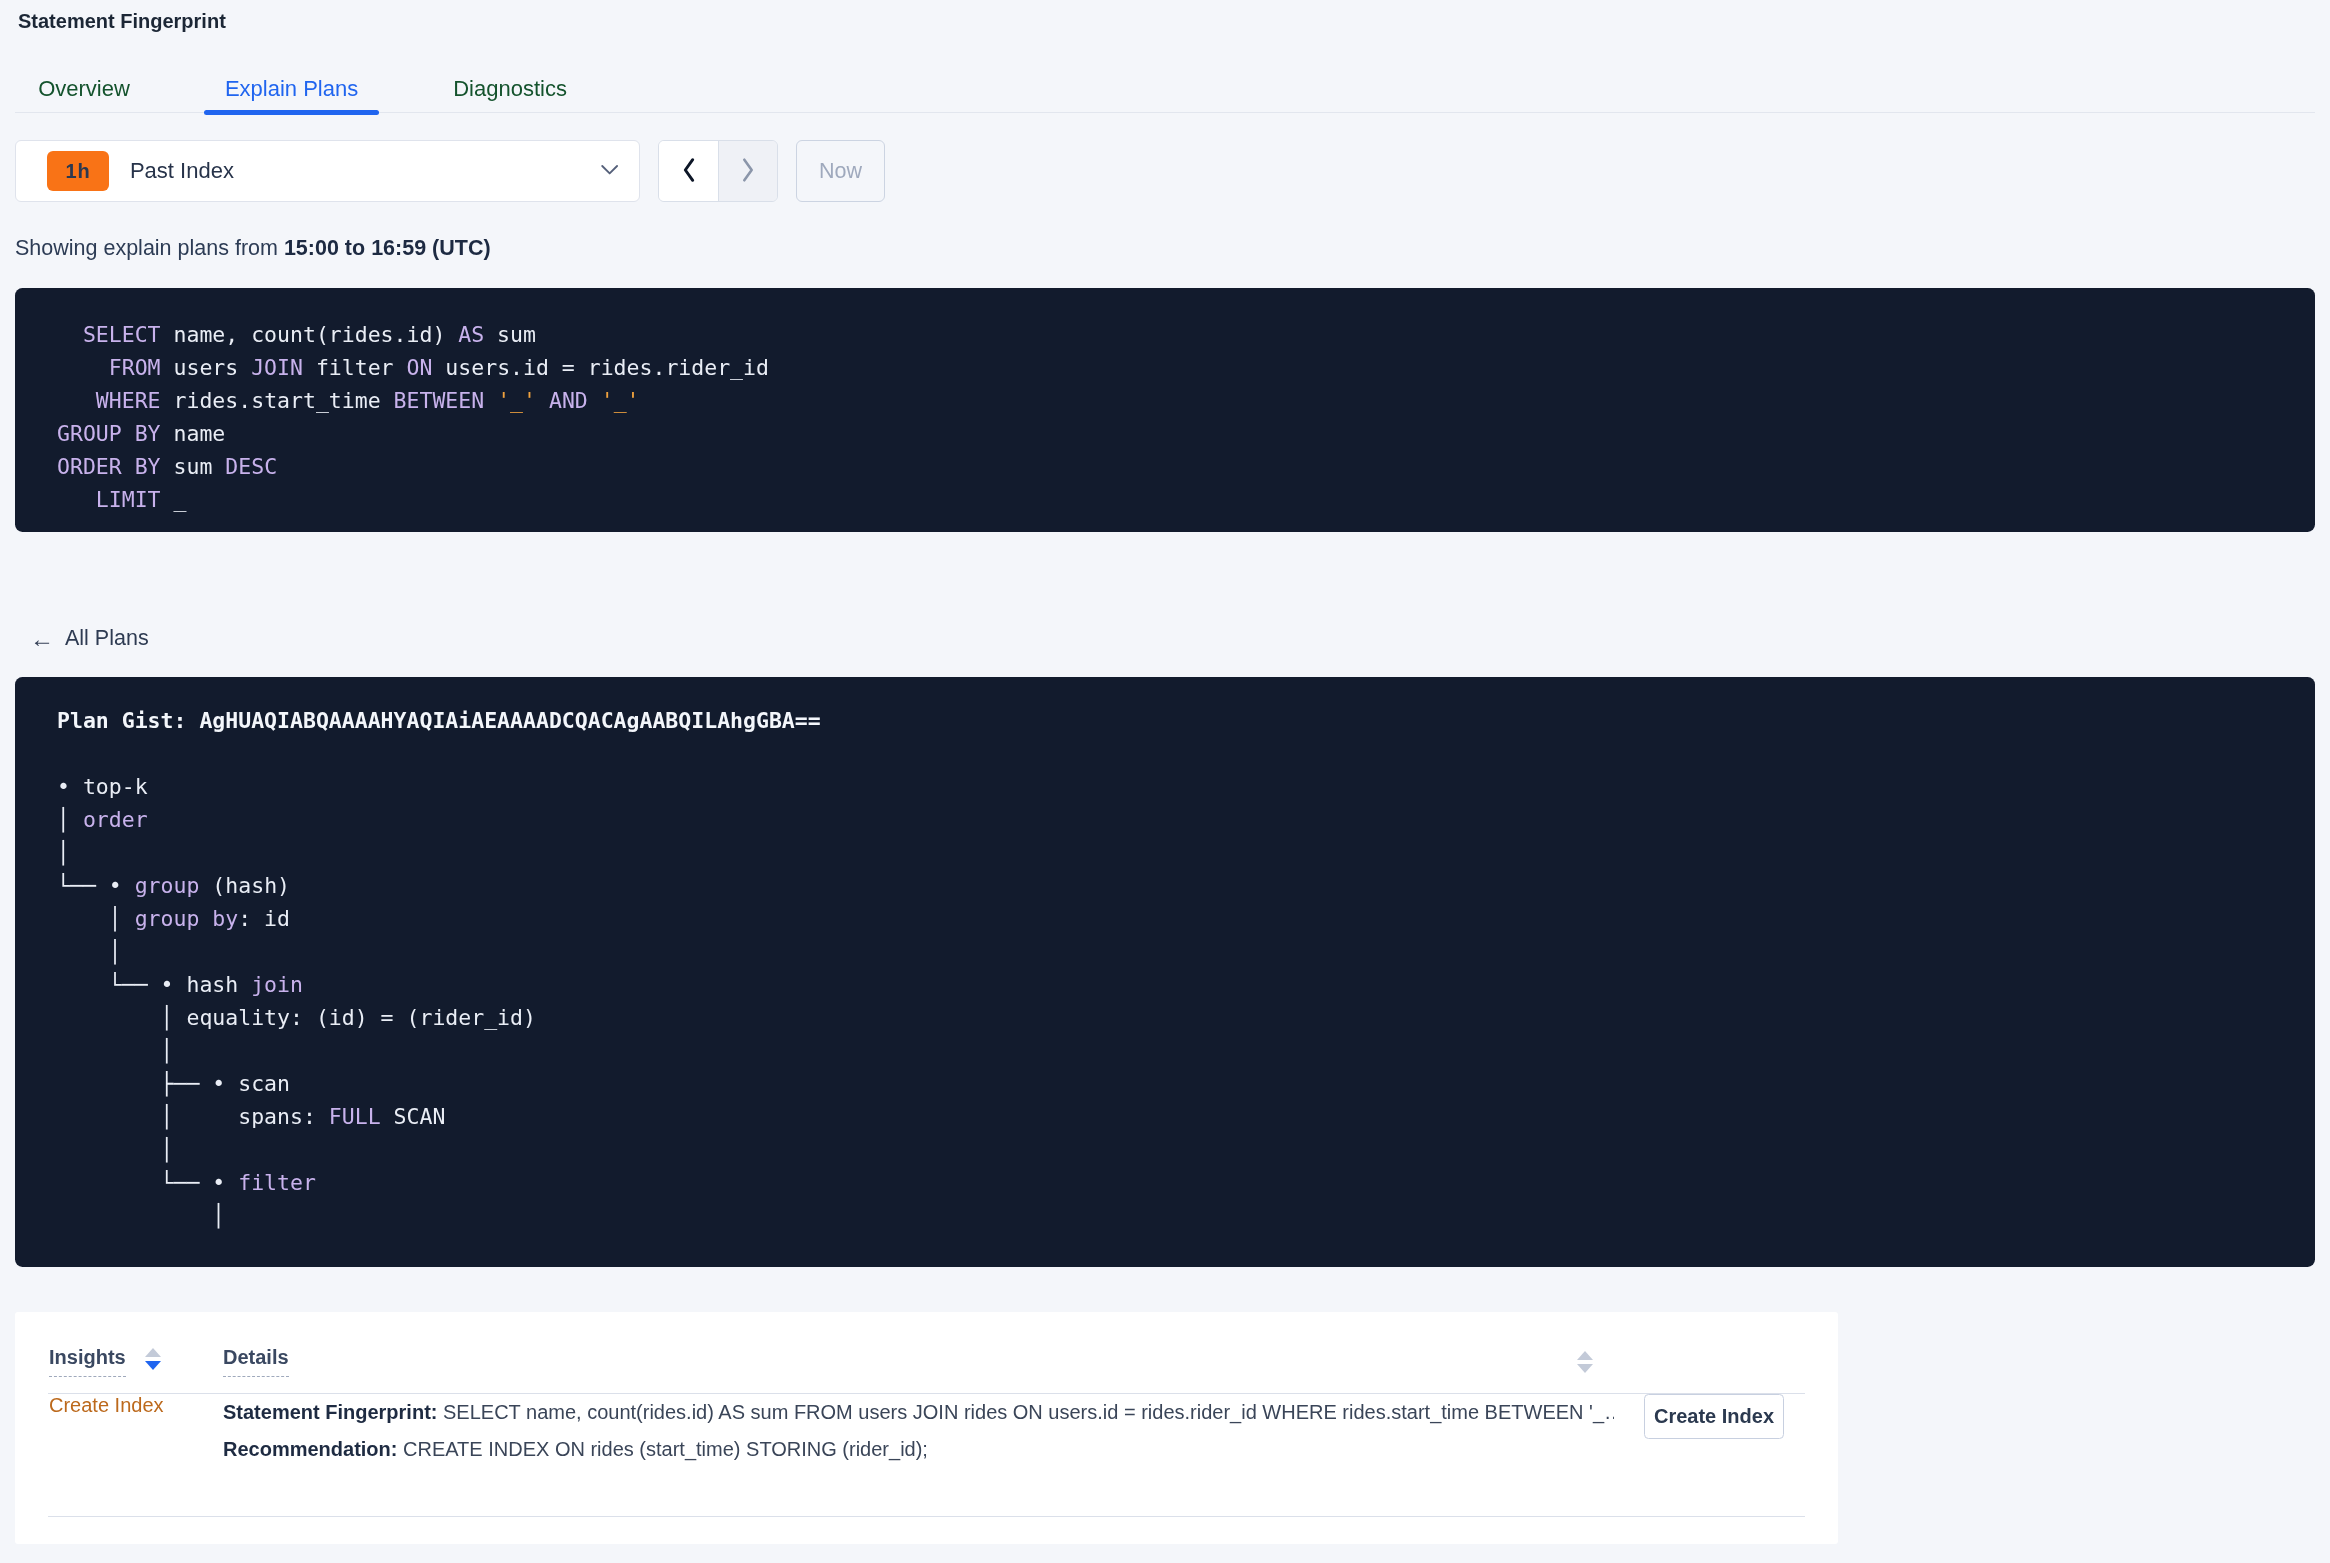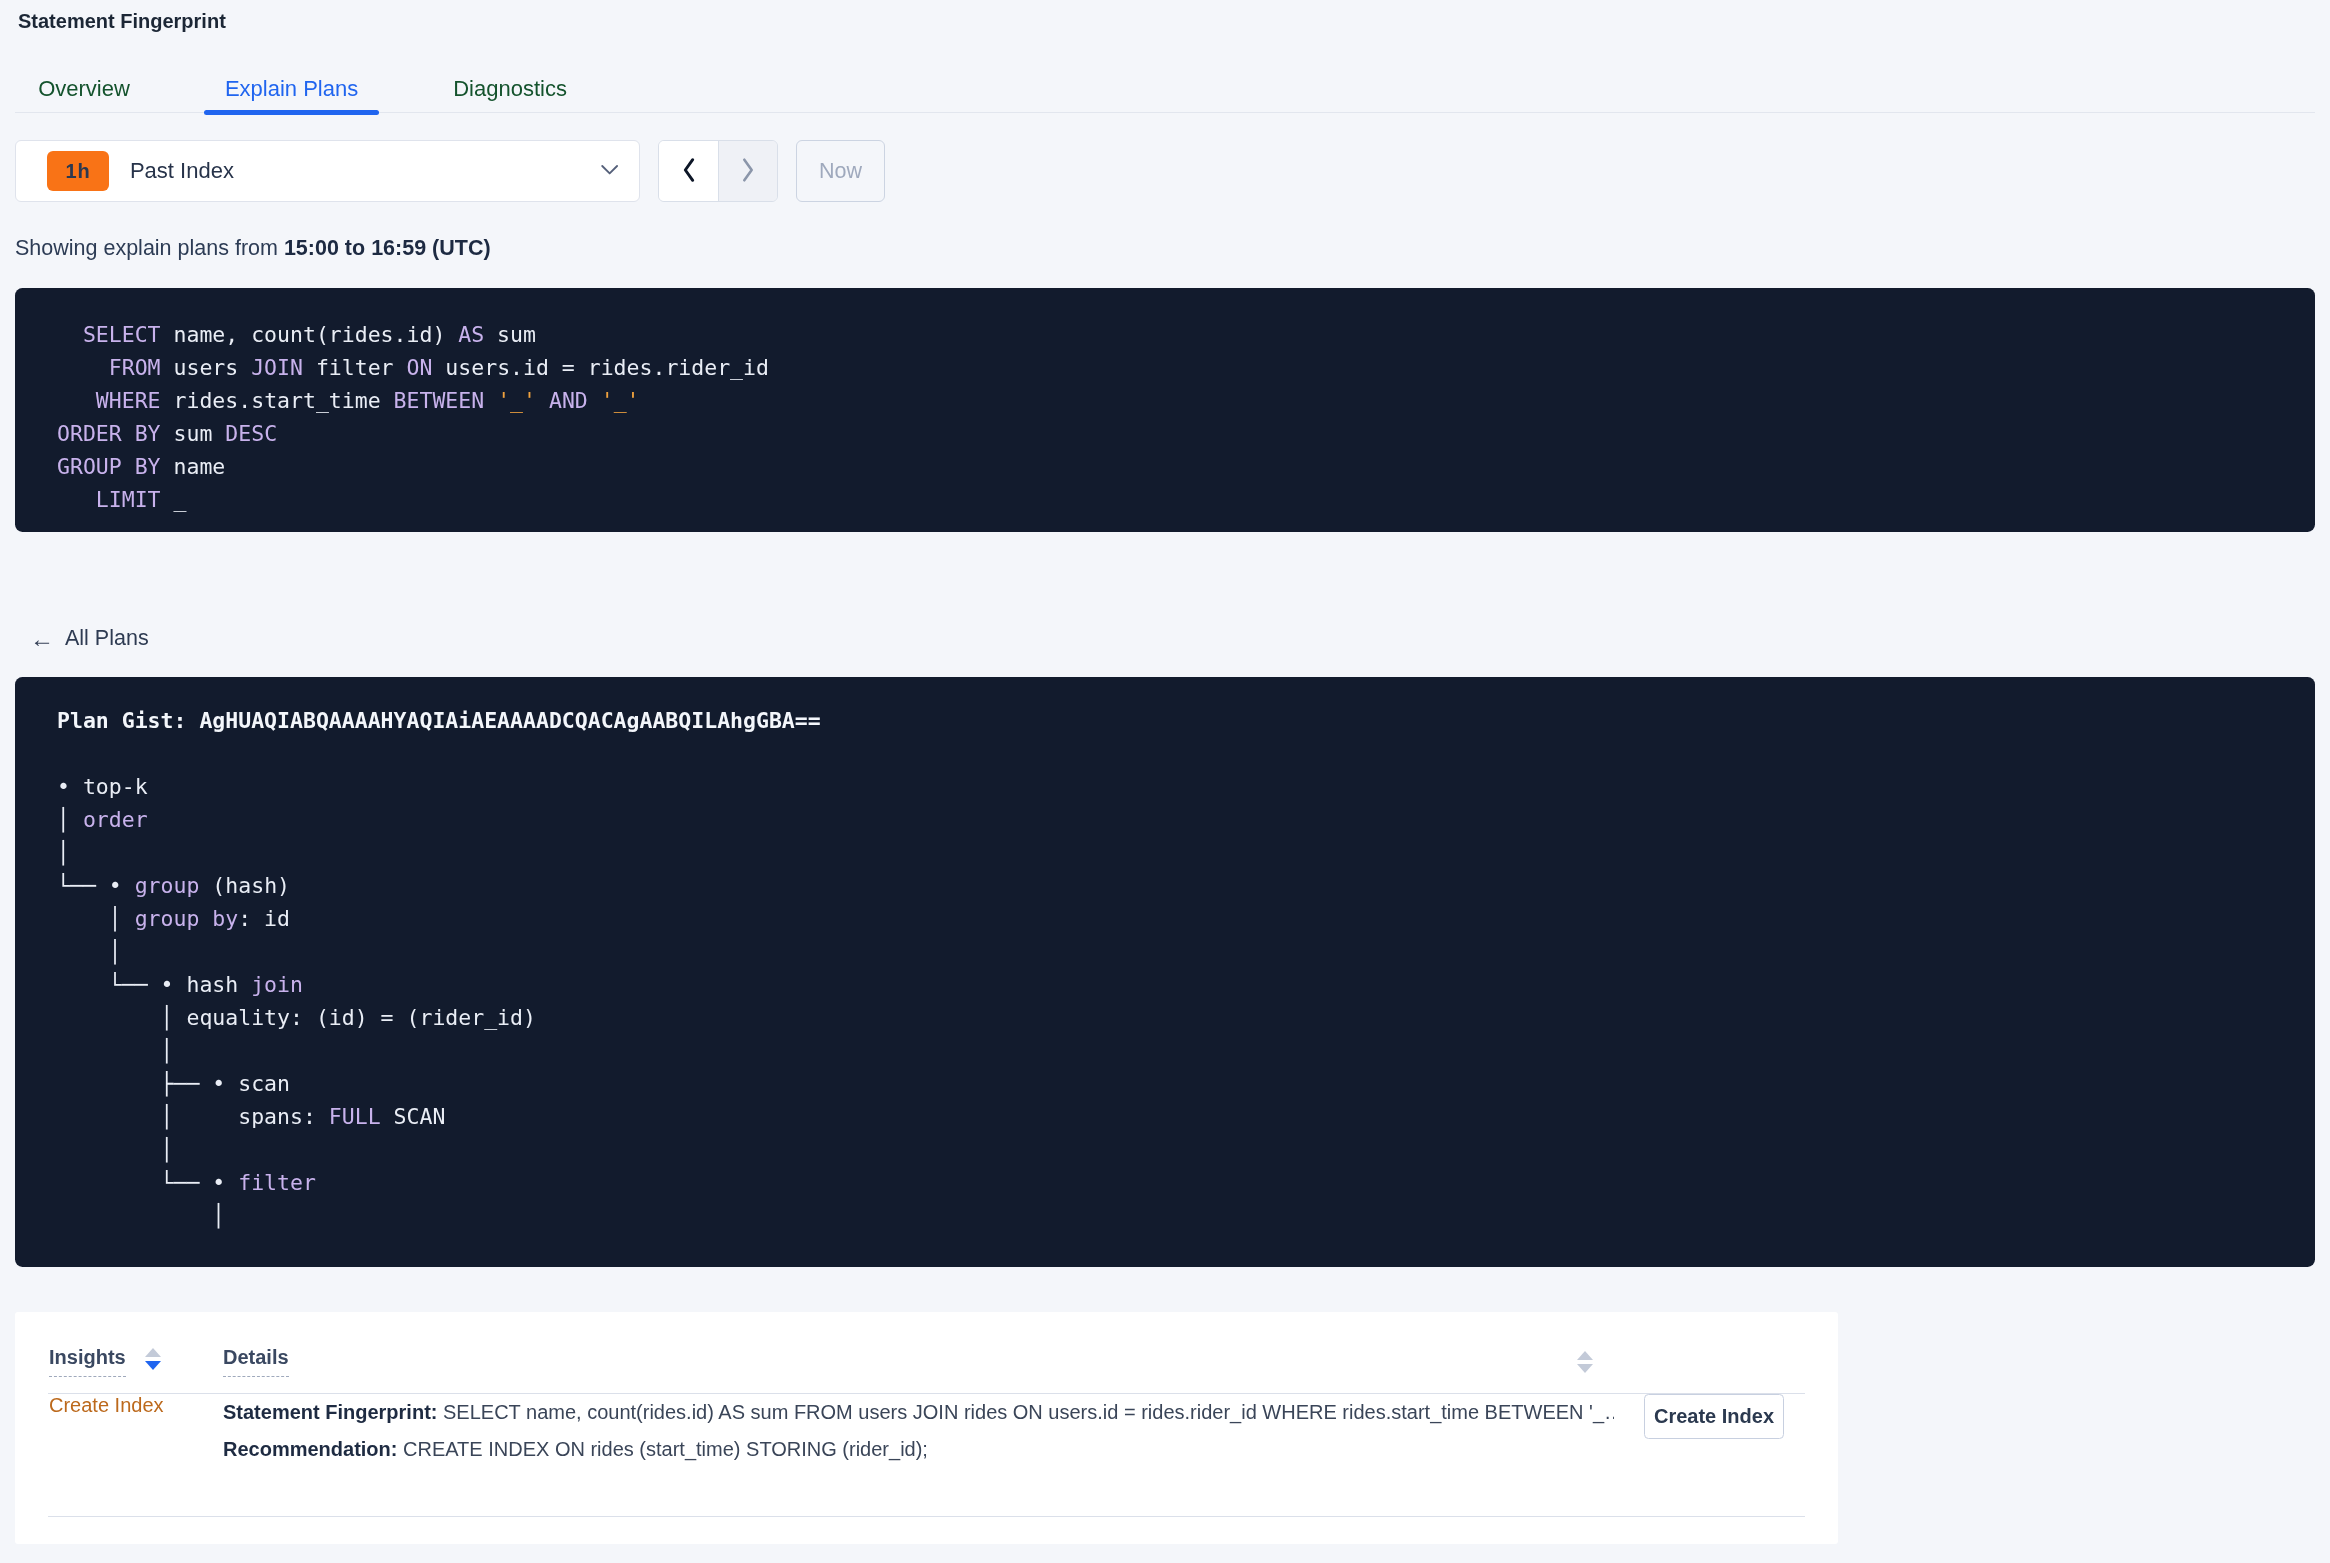--- a/index.html
+++ b/index.html
@@ -156,22 +156,22 @@
     </div>
     <button class="now-btn">Now</button>
   </div>
 
   <p class="showing"><span>Showing explain plans from </span><b>15:00 to 16:59 (UTC)</b></p>
 
   <div class="codebox sqlbox">
       <div class="code-line"><span>  </span><span class="c-kw">SELECT</span><span> name, count(rides.id) </span><span class="c-kw">AS</span><span> sum</span></div>
       <div class="code-line"><span>    </span><span class="c-kw">FROM</span><span> users </span><span class="c-kw">JOIN</span><span> filter </span><span class="c-kw">ON</span><span> users.id = rides.rider_id</span></div>
       <div class="code-line"><span>   </span><span class="c-kw">WHERE</span><span> rides.start_time </span><span class="c-kw">BETWEEN</span><span> </span><span class="c-str">'_'</span><span> </span><span class="c-kw">AND</span><span> </span><span class="c-str">'_'</span></div>
+      <div class="code-line"><span class="c-kw">GROUP BY</span><span> name</span></div>
       <div class="code-line"><span class="c-kw">ORDER BY</span><span> sum </span><span class="c-kw">DESC</span></div>
-      <div class="code-line"><span class="c-kw">GROUP BY</span><span> name</span></div>
       <div class="code-line"><span>   </span><span class="c-kw">LIMIT</span><span> _</span></div>
     </div>
 
   <a class="back-link">
     <span class="back-arrow">←</span>
     <span>All Plans</span>
   </a>
 
   <div class="codebox planbox">
       <div class="code-line"><span class="c-bold">Plan Gist: AgHUAQIABQAAAAHYAQIAiAEAAAADCQACAgAABQILAhgGBA==</span></div>

